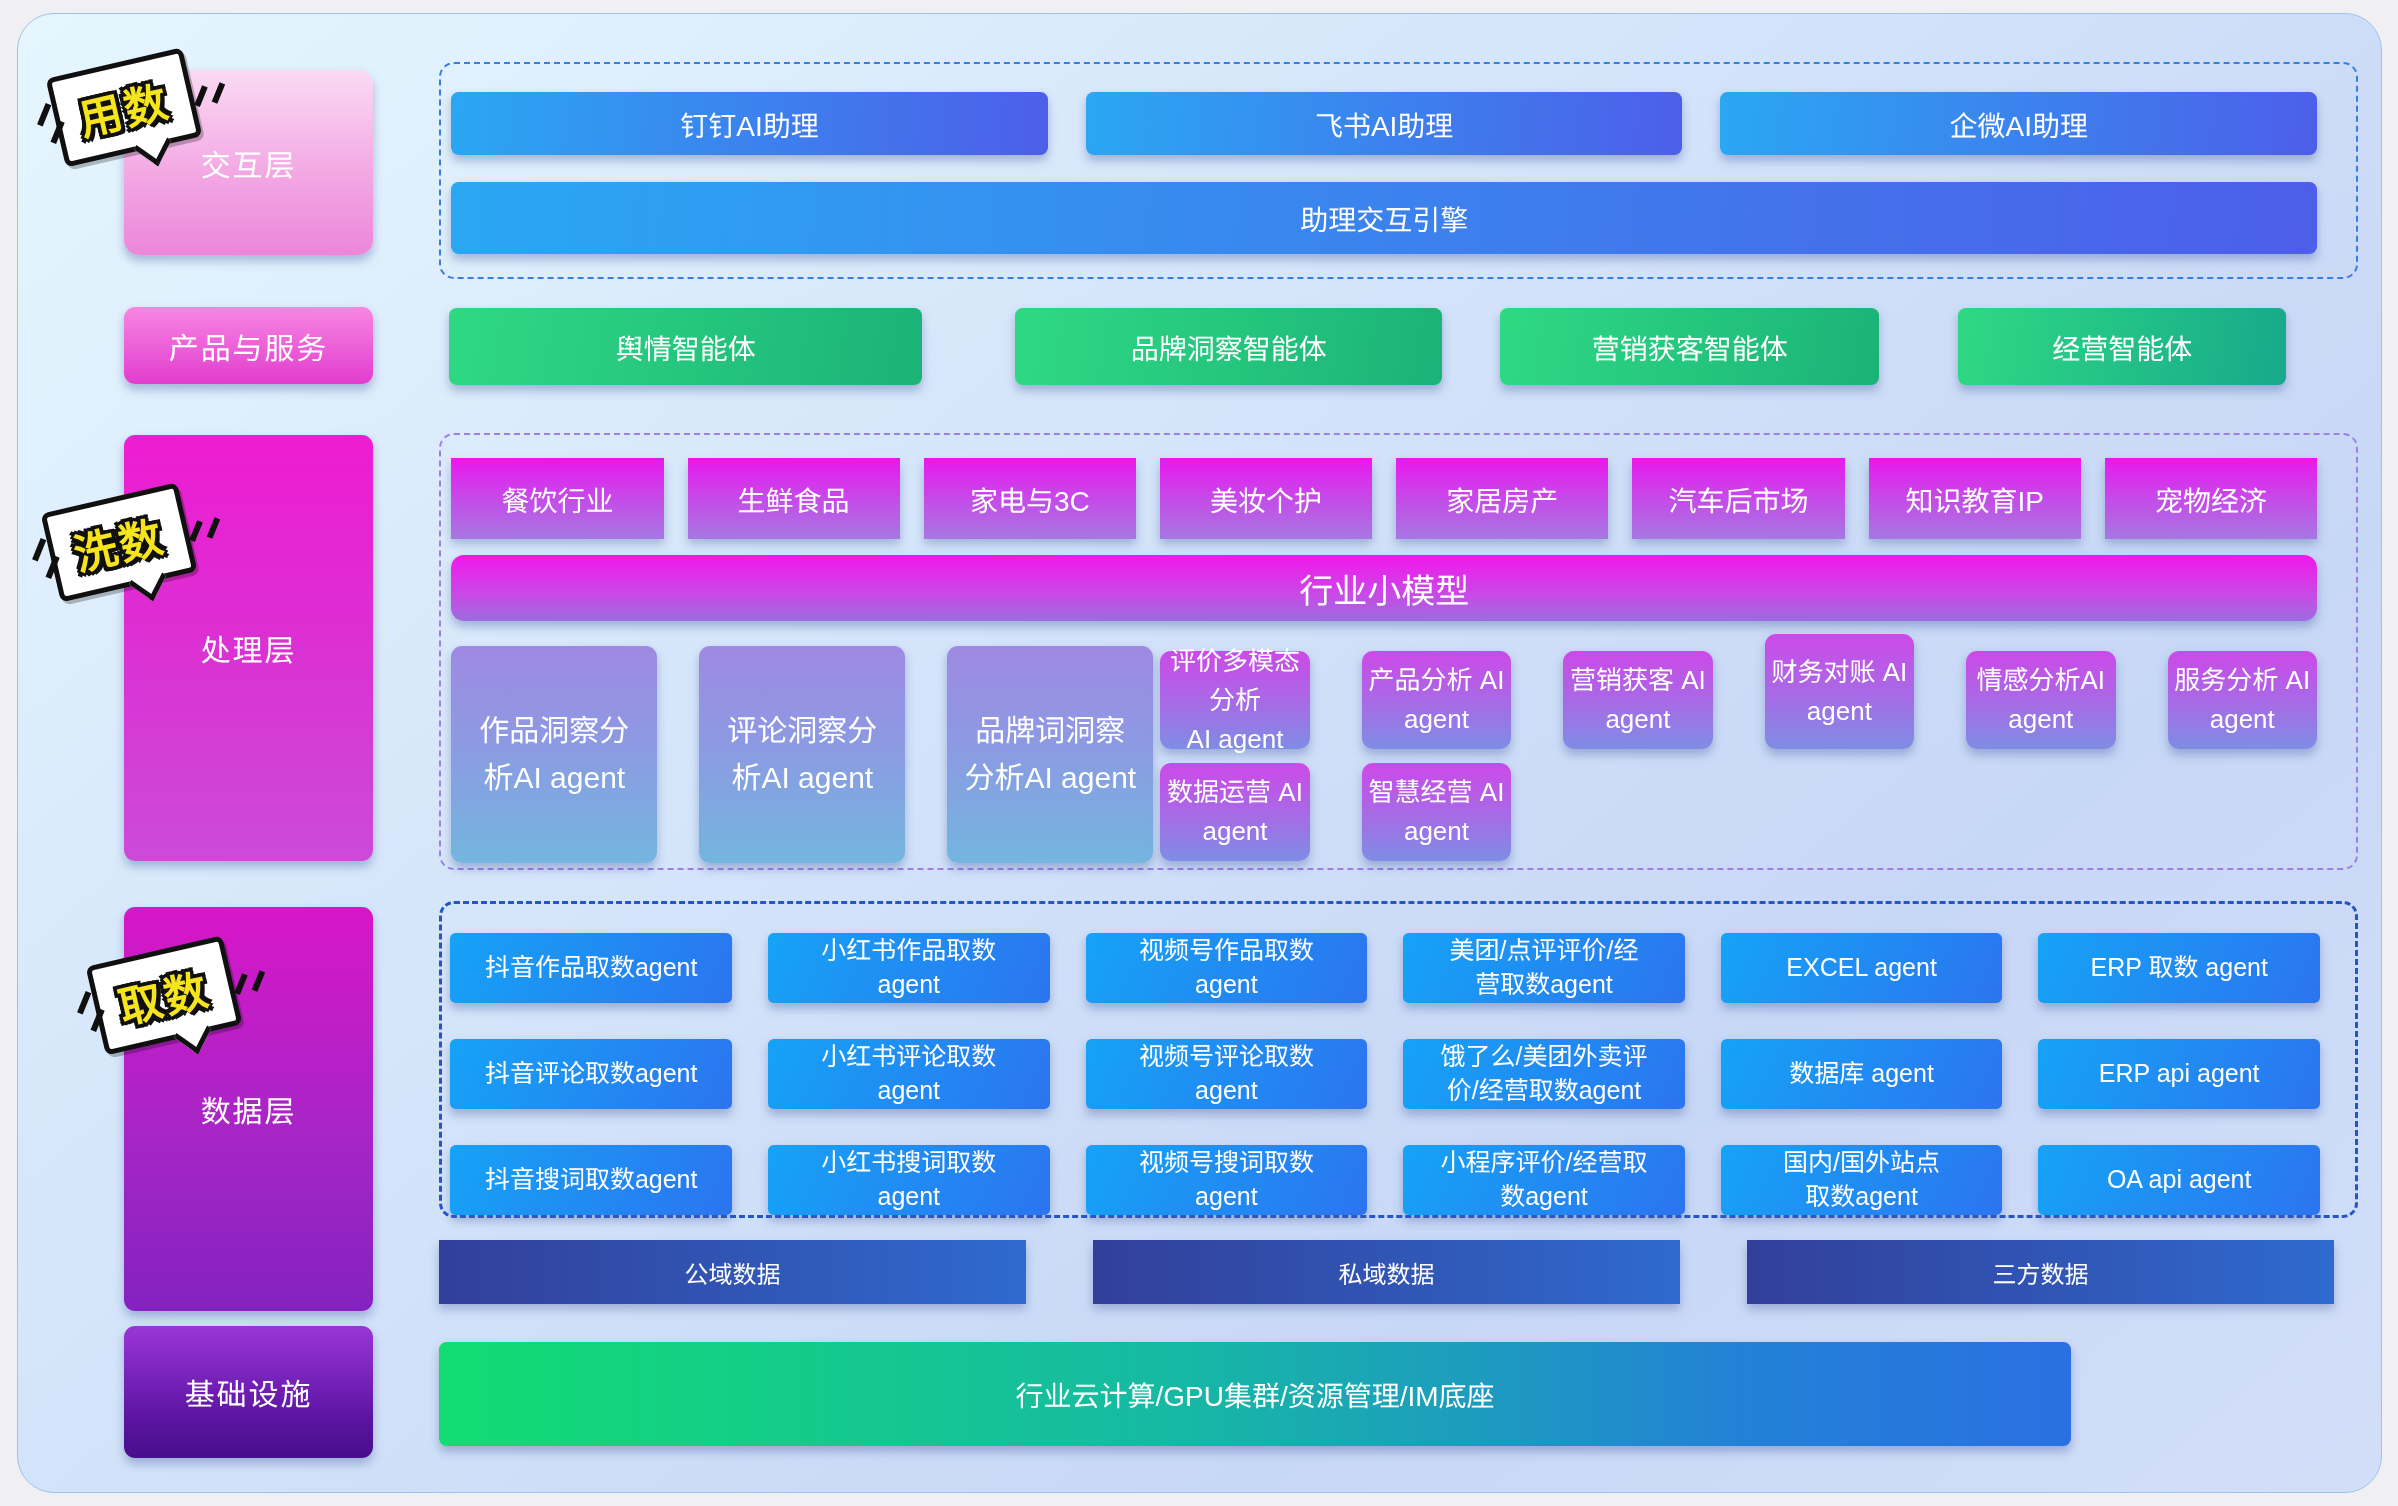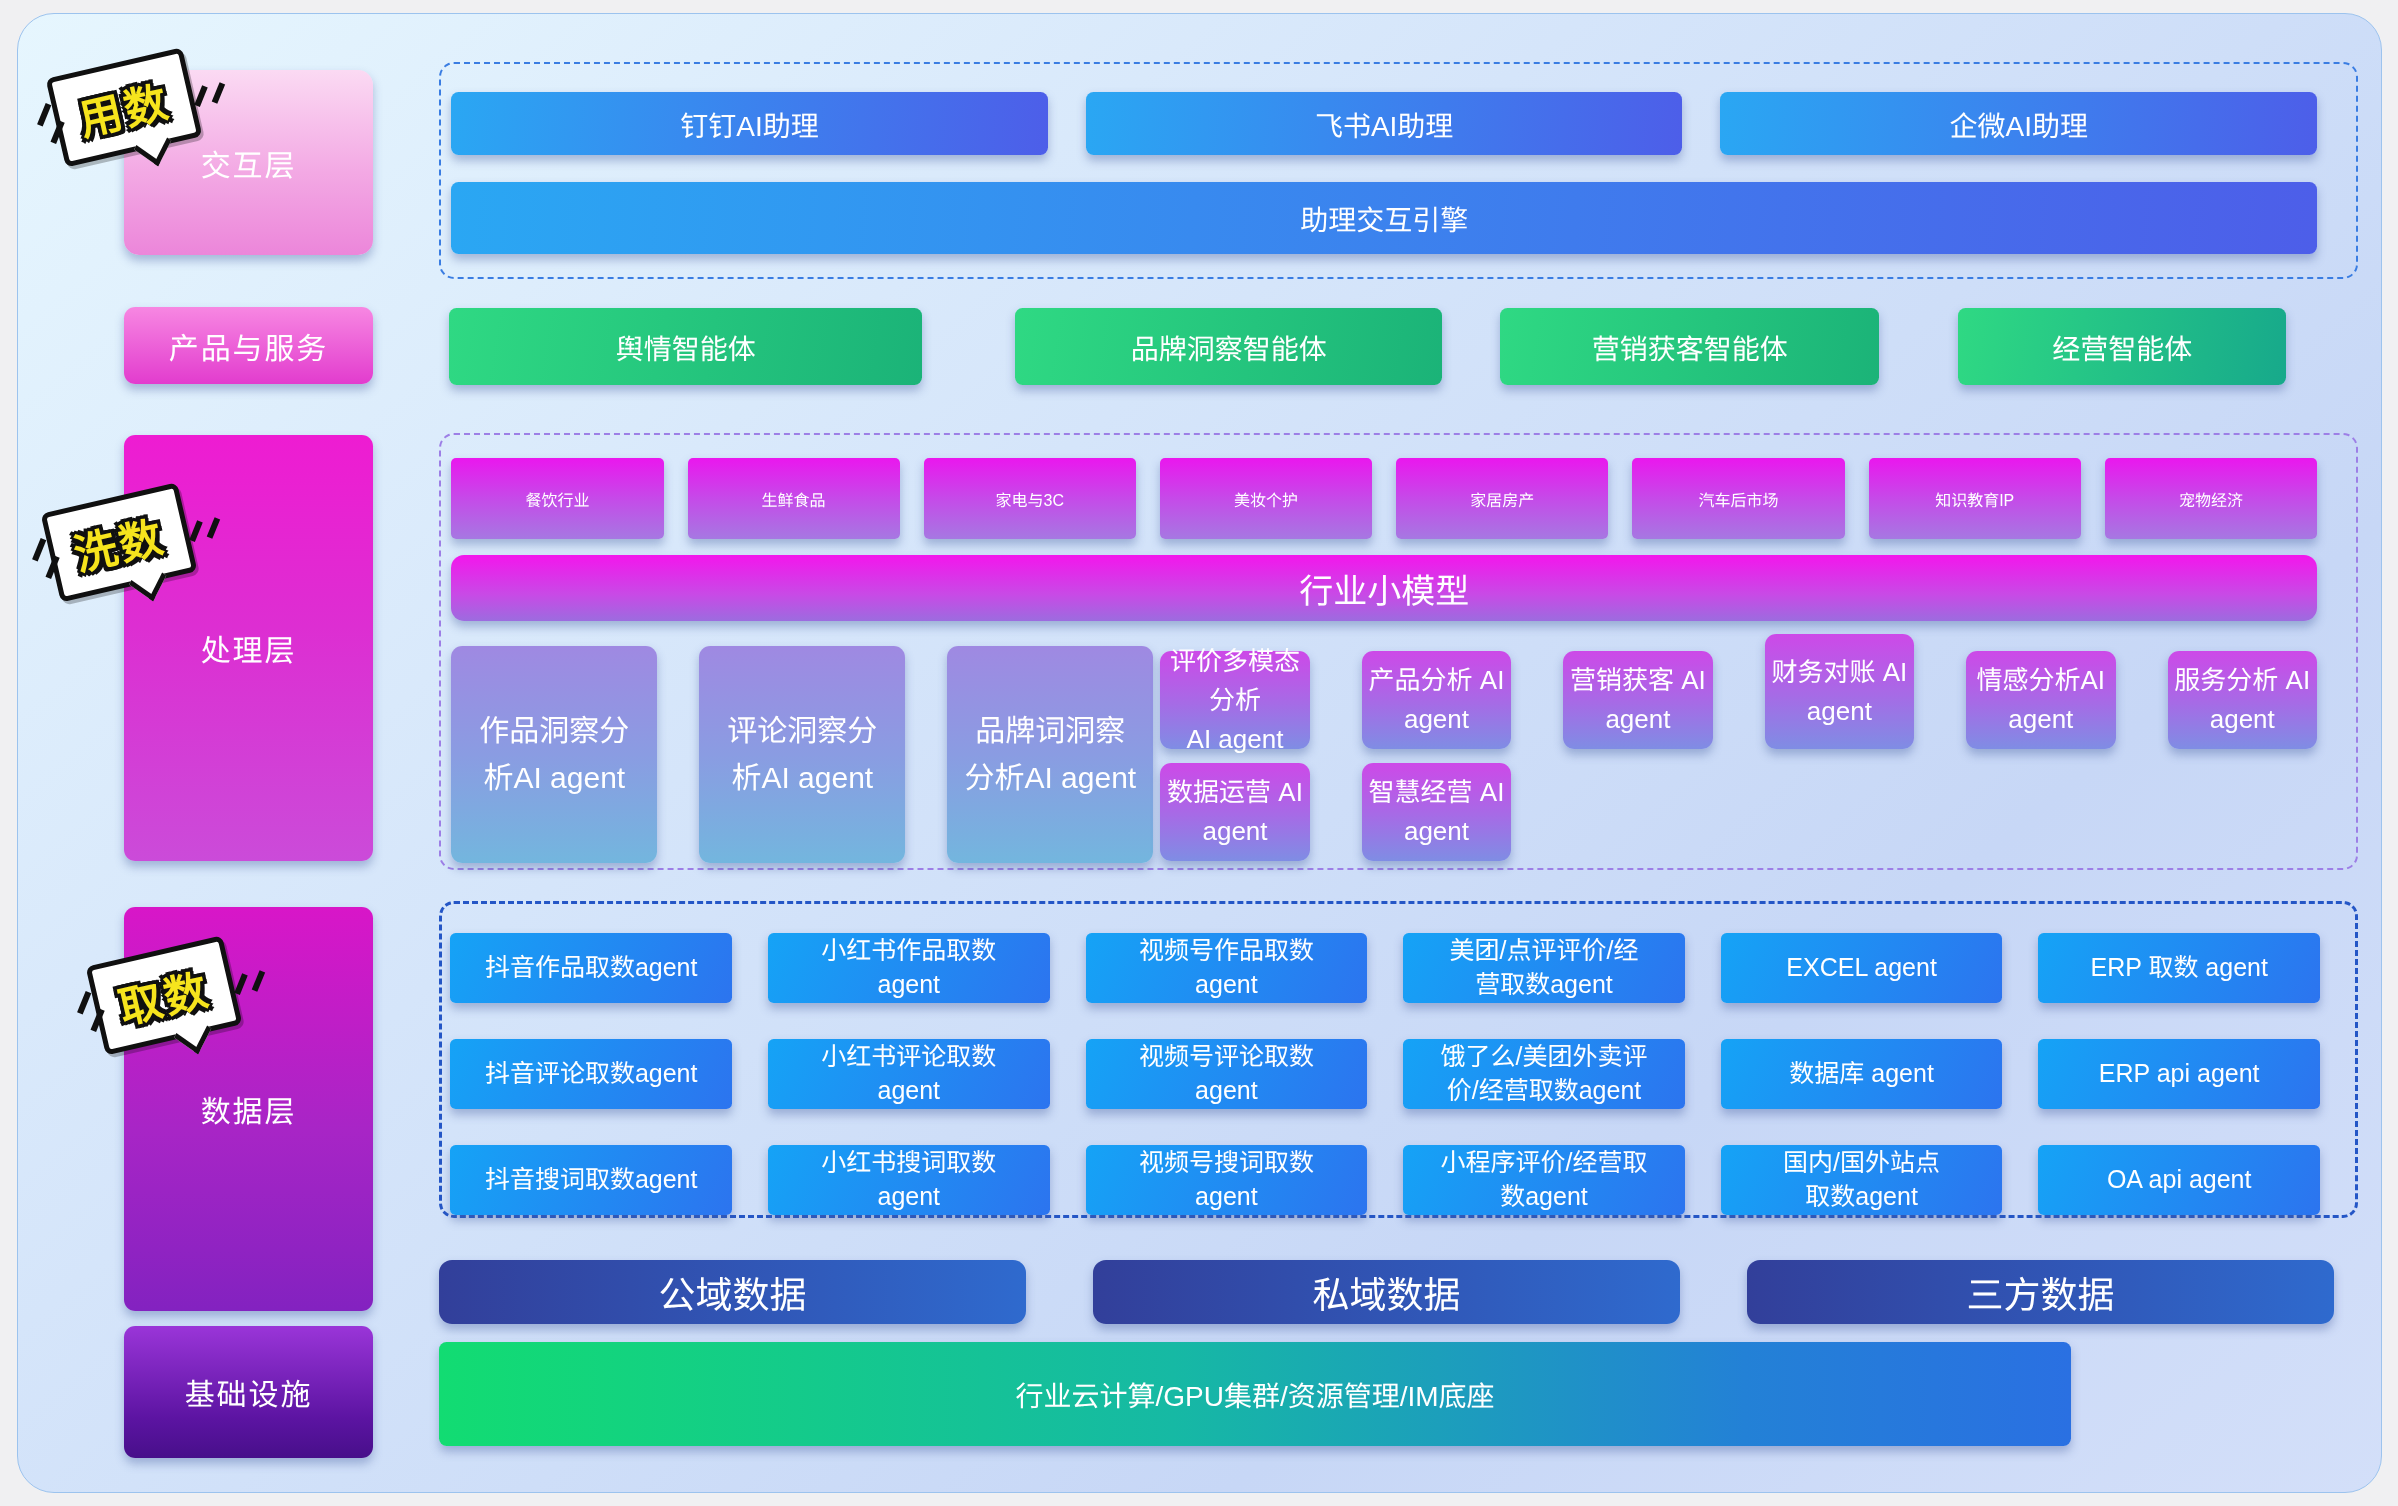--- a/index.html
+++ b/index.html
@@ -55,21 +55,21 @@
   #prod-3{width:328px;margin-left:79px;
     background:linear-gradient(100deg,#2fd983 0%,#17a98b 100%);}
 
   
   #sec-processing{
     left:439px;top:433px;width:1919px;height:437px;border-radius:15px;
     border:2.8px dashed #9d7fe6;box-sizing:border-box;
     padding:23.4px 39px 0 10.3px;display:flex;flex-direction:column;
   }
   .chips-row{display:flex;gap:24px;height:81px;}
-  .chip{flex:1;border-radius:5px;font-size:16px;
+  .chip{flex:1;border-radius:0;font-size:28px;
     background:linear-gradient(180deg,#ea17ee 0%,#c24fe8 55%,#a678e2 100%);}
   .model-bar{margin-top:16px;height:66px;border-radius:13px;font-size:34px;
     background:linear-gradient(180deg,#f316ec 0%,#c84ae6 60%,#9c6cdf 100%);}
   .agents-row{margin-top:25px;height:217px;display:flex;}
   .insight{width:206px;height:217px;border-radius:11.2px;font-size:30px;line-height:1.55;
     background:linear-gradient(180deg,#9f89e2 0%,#8a9ce2 50%,#73b6de 100%);margin-right:42px;}
   .agent-grid{flex:1;margin-left:-35px;display:grid;
     grid-template-columns:repeat(6,1fr);grid-template-rows:98px 98px;
     column-gap:52px;row-gap:14px;margin-top:4.7px;}
   .agent-cell{border-radius:11.2px;font-size:26px;line-height:1.5;
@@ -82,22 +82,22 @@
     border:3.7px dashed #2456c6;box-sizing:border-box;
     padding:29px 35px 0 8.4px;display:grid;
     grid-template-columns:repeat(6,1fr);grid-template-rows:70px 70px 70px;
     column-gap:28px;row-gap:28px;gap:36px;
   }
   .data-box{border-radius:5.6px;font-size:25px;line-height:1.35;
     background:linear-gradient(115deg,#15a3f6 0%,#2c74ef 100%);}
 
   
   #domains-row{left:439px;top:1240px;width:1895px;height:64px;display:flex;gap:67px;}
-  .domain-bar{flex:1;height:64px;border-radius:13px;font-size:37px;
-    background:linear-gradient(90deg,#323f9a 0%,#2f6ace 100%);margin-top:20px;}
+  .domain-bar{flex:1;height:64px;border-radius:0;font-size:24px;
+    background:linear-gradient(90deg,#323f9a 0%,#2f6ace 100%);}
 
   
   #infra-bar{left:439px;top:1342px;width:1632px;height:104px;border-radius:7.5px;font-size:28px;
     background:linear-gradient(90deg,#12dc72 0%,#16b9a4 45%,#2381d6 80%,#2a70e2 100%);}
 
   
   .sticker{z-index:10;}
   .sticker-bubble{
     position:relative;background:#fff;border:5.6px solid #101010;border-radius:7.5px;
     padding:9.4px 19px;transform:rotate(-13deg);

